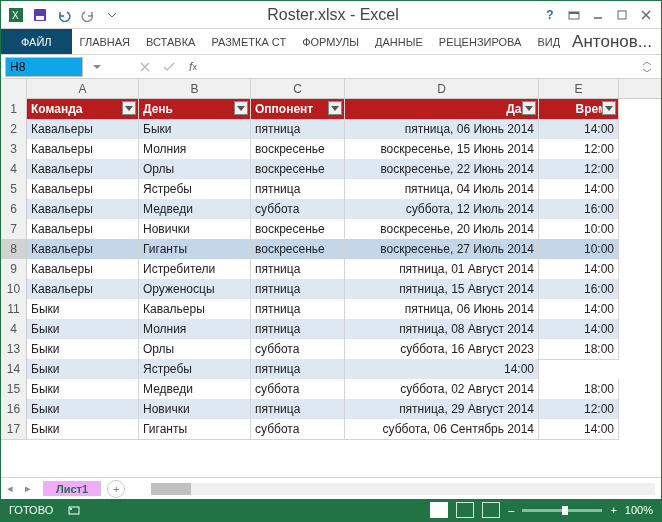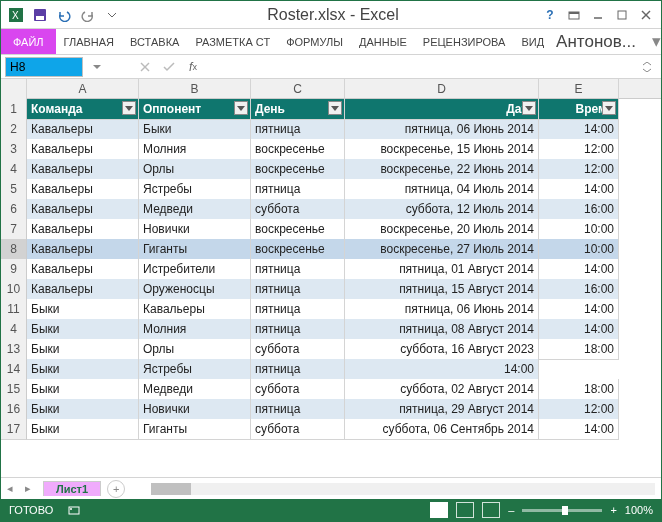--- a/index.html
+++ b/index.html
@@ -6,42 +6,42 @@
   body { width: 662px; height: 522px; border: 1px solid #217346; background: #fff; display: flex; flex-direction: column; overflow: hidden; font-size: 12px; }
   
   .titlebar { height: 28px; background: #fff; display: flex; align-items: center; border-bottom: 1px solid #d4d4d4; }
   .qat { display: flex; align-items: center; gap: 2px; padding: 0 4px; }
   .icon-btn { width: 22px; height: 22px; display: flex; align-items: center; justify-content: center; cursor: pointer; }
   .title-center { flex: 1; text-align: center; color: #444; font-size: 16px; }
   .win-controls { display: flex; gap: 2px; padding-right: 4px; }
   
   .ribbon-tabs { height: 26px; background: #fff; display: flex; align-items: stretch; border-bottom: 1px solid #d4d4d4; }
   .tab { padding: 0 8px; display: flex; align-items: center; font-size: 11px; color: #444; cursor: pointer; white-space: nowrap; }
-  .tab.file { background: #d946ef; color: #fff; font-weight: normal; padding: 0 12px; }
+  .tab.file { background: #0c4a6e; color: #fff; font-weight: normal; padding: 0 20px; }
   .avatar-box { margin-left: auto; display: flex; align-items: center; gap: 16px; padding: 0 4px; font-size: 17px; color: #444; }
   .avatar { width: 22px; height: 22px; border-radius: 50%; background: linear-gradient(#d0e0e8,#a0c0d0); border: 1px solid #999; }
   
   .formula-bar-row { height: 24px; display: flex; align-items: center; border-bottom: 1px solid #d4d4d4; padding: 2px 4px; gap: 4px; }
   .namebox { width: 78px; height: 20px; border: 1px solid #c0c0c0; background: #0ea5e9; padding: 0 4px; font-size: 12px; }
   .fb-item { width: 20px; height: 20px; display: flex; align-items: center; justify-content: center; color: #888; }
   .fx-input { flex: 1; height: 20px; border: none; outline: none; font-size: 12px; padding: 0 4px; }
   
   .sheet-area { flex: 1; display: flex; flex-direction: column; overflow: hidden; color: #222; }
   .col-headers { display: grid; grid-template-columns: 26px 112px 112px 94px 194px 80px; height: 20px; background: #f0f0f0; border-bottom: 1px solid #ccc; font-size: 12px; color: #555; }
   .col-headers div { border-right: 1px solid #d4d4d4; text-align: center; line-height: 20px; }
   .corner { background: #f0f0f0; }
   
   .rows { flex: 1; overflow-y: auto; }
   .row { display: grid; grid-template-columns: 26px 112px 112px 94px 194px 80px; height: 20px; font-size: 12px; }
   .rh { background: #f0f0f0; border-right: 1px solid #ccc; border-bottom: 1px solid #d4d4d4; text-align: center; line-height: 20px; color: #555; }
   .rh.sel { background: #d2d2d2; }
   .cell { border-right: 1px solid #d4d4d4; border-bottom: 1px solid #d4d4d4; padding: 0 4px; line-height: 20px; white-space: nowrap; overflow: hidden; }
   .cell.r { text-align: right; }
   
-  .table-header .cell { background: #0f766e; color: #fff; font-weight: bold; position: relative; }
+  .table-header .cell { background: #b91c1c; color: #fff; font-weight: bold; position: relative; }
   .filter-btn { position: absolute; right: 2px; top: 2px; width: 14px; height: 14px; background: #f0f0f0; border: 1px solid #888; display: flex; align-items: center; justify-content: center; }
   .alt0 .cell { background: #dde8f2; }
   .alt1 .cell { background: #fff; }
   .selrow .cell { background: #c4d7ea; }
   
   .tab-strip { height: 22px; background: #fff; border-top: 1px solid #d4d4d4; display: flex; align-items: center; padding: 0 6px; gap: 6px; font-size: 11px; }
   .nav-arrow { width: 12px; color: #888; }
   .sheet-tab { border: 1px solid #ccc; border-bottom: none; padding: 1px 12px; background: #f0abfc; font-weight: bold; color: #217346; }
   .add-sheet { width: 18px; height: 18px; border: 1px solid #ccc; border-radius: 50%; display: flex; align-items: center; justify-content: center; color: #888; }
   .hscroll { flex: 1; height: 12px; background: #f0f0f0; margin-left: 20px; position: relative; }
@@ -178,26 +178,26 @@
     <div>E</div>
   </div>
   <div class="rows" id="rows">
       <div class="row table-header">
         <div class="rh">1</div>
         <div class="cell"><span>Команда</span><div class="filter-btn">
             <svg width="8" height="5">
               <path d="M0 0 L4 5 L8 0" fill="#555"></path>
             </svg>
           </div></div>
+        <div class="cell"><span>День</span><div class="filter-btn">
+            <svg width="8" height="5">
+              <path d="M0 0 L4 5 L8 0" fill="#555"></path>
+            </svg>
+          </div></div>
         <div class="cell"><span>Оппонент</span><div class="filter-btn">
-            <svg width="8" height="5">
-              <path d="M0 0 L4 5 L8 0" fill="#555"></path>
-            </svg>
-          </div></div>
-        <div class="cell"><span>День</span><div class="filter-btn">
             <svg width="8" height="5">
               <path d="M0 0 L4 5 L8 0" fill="#555"></path>
             </svg>
           </div></div>
         <div class="cell r"><span>Дата</span><div class="filter-btn">
             <svg width="8" height="5">
               <path d="M0 0 L4 5 L8 0" fill="#555"></path>
             </svg>
           </div></div>
         <div class="cell r"><span>Время</span><div class="filter-btn">

